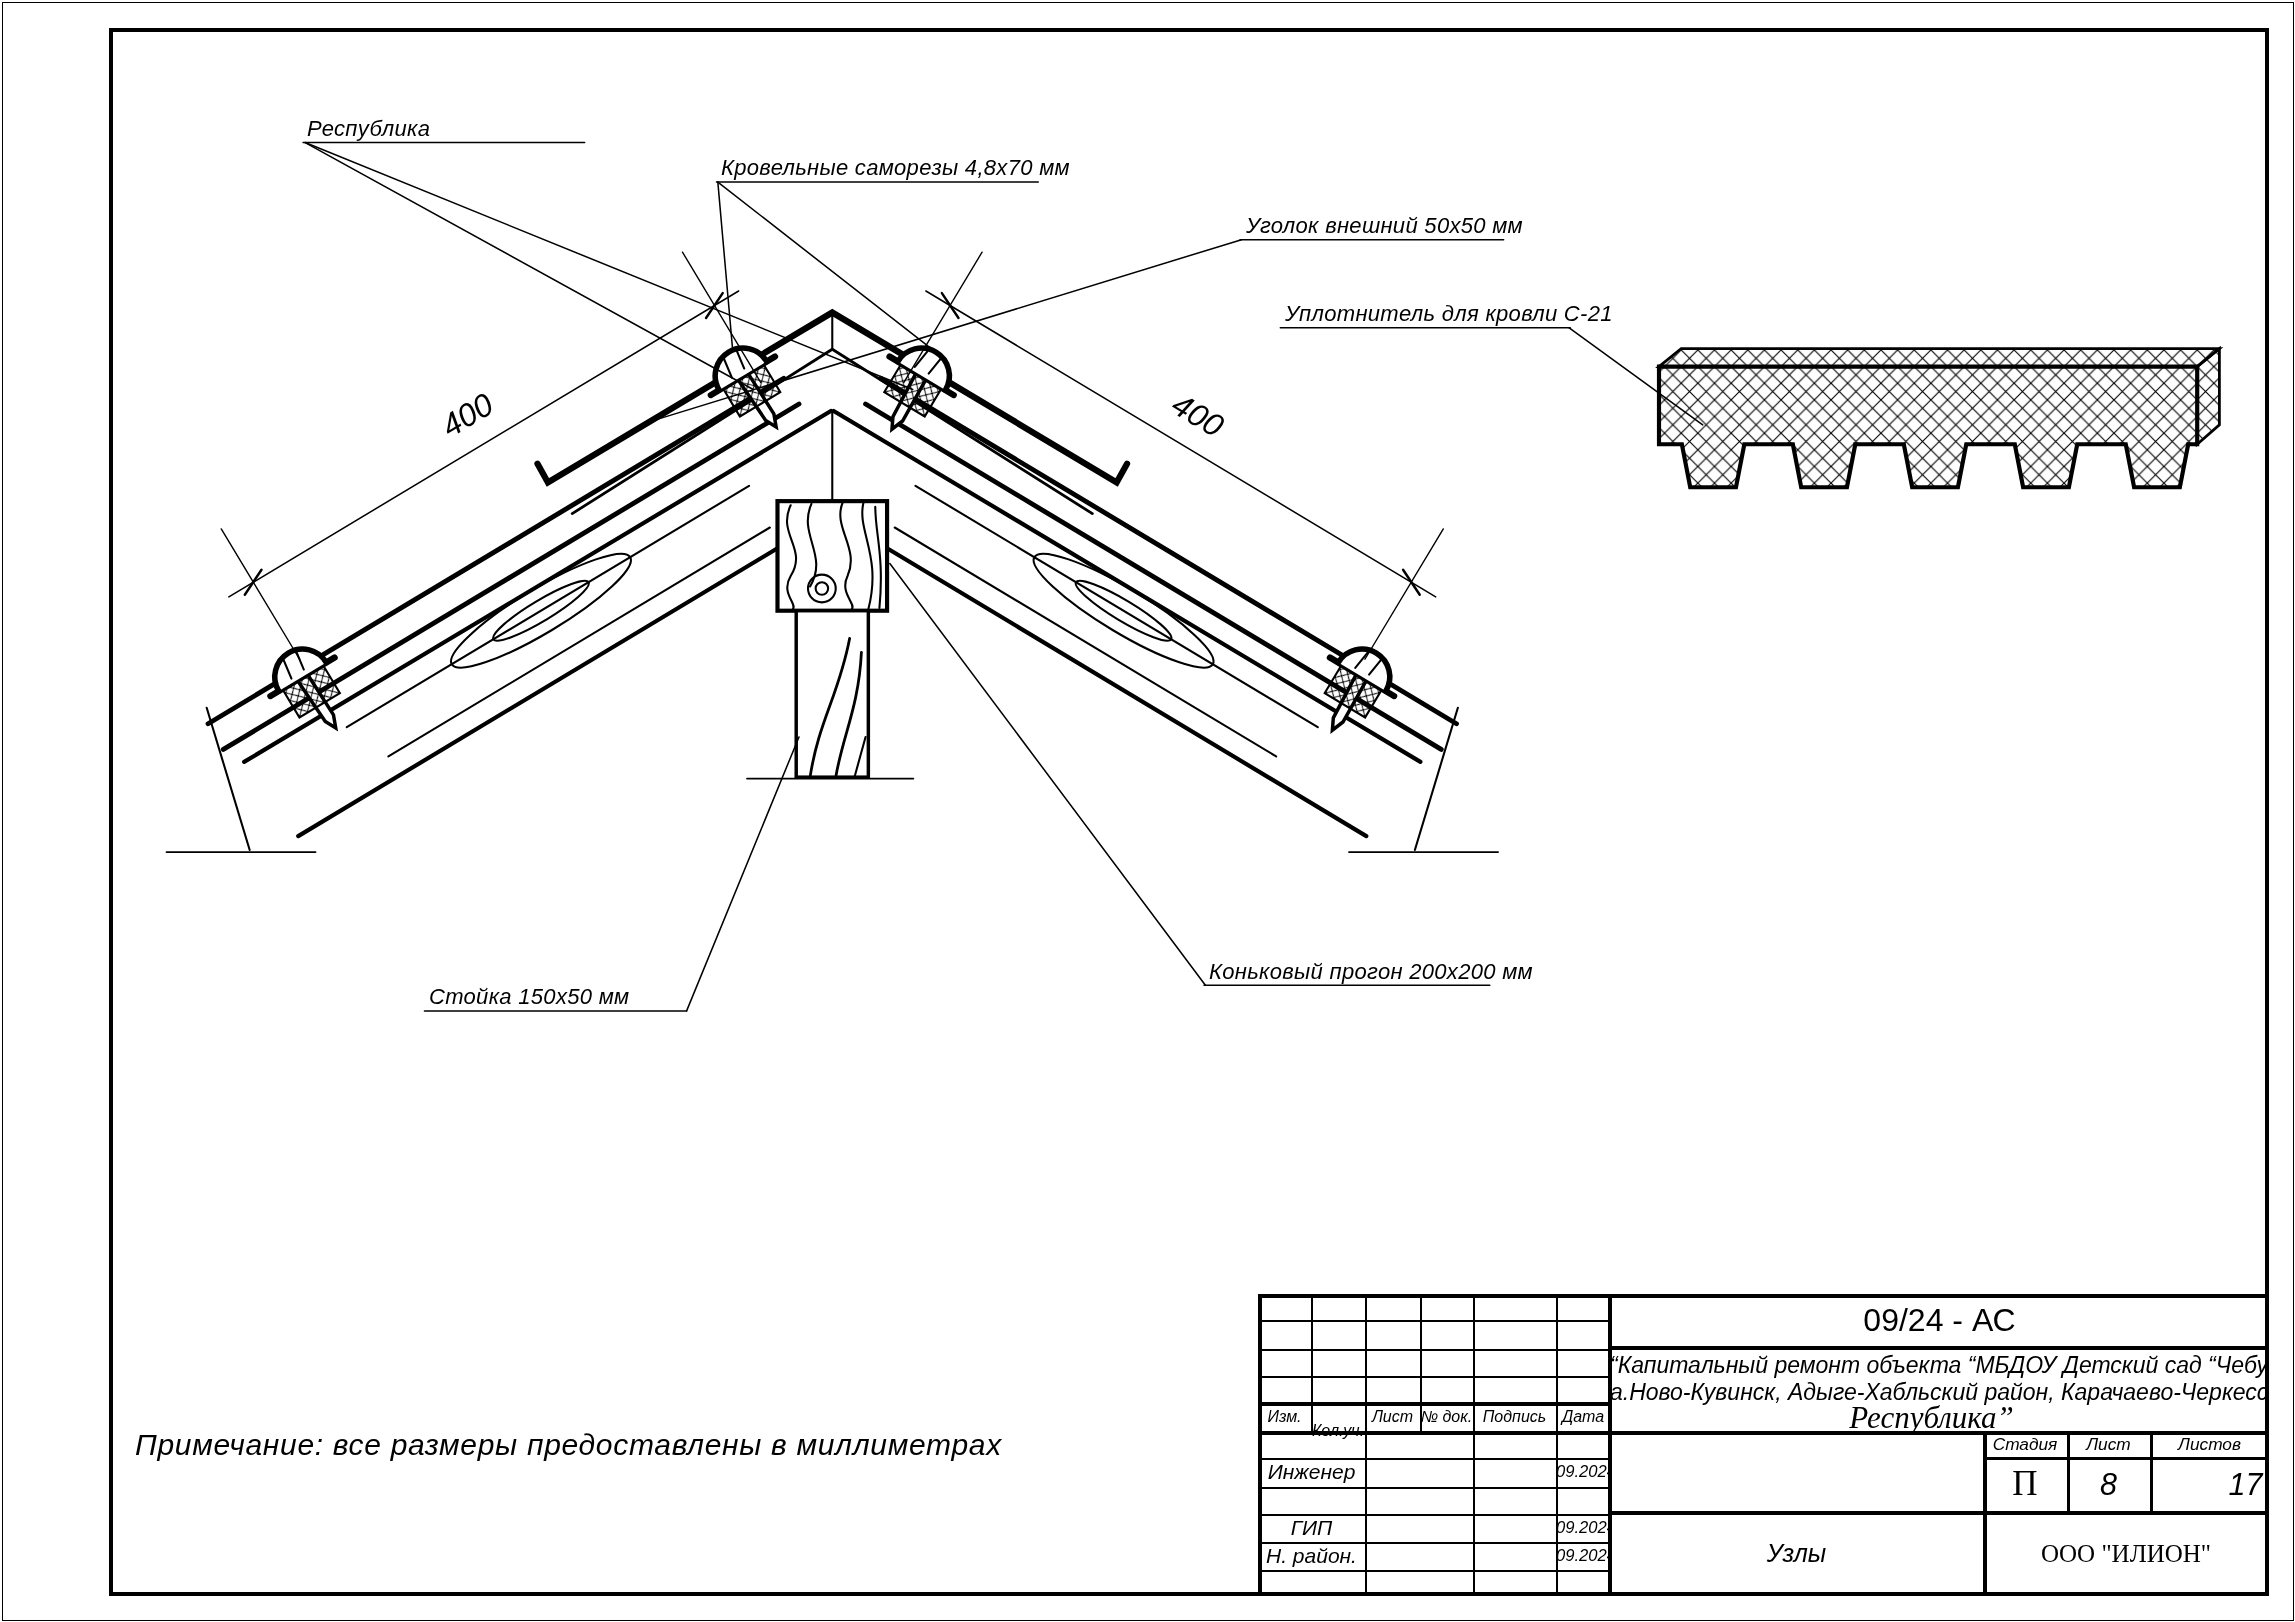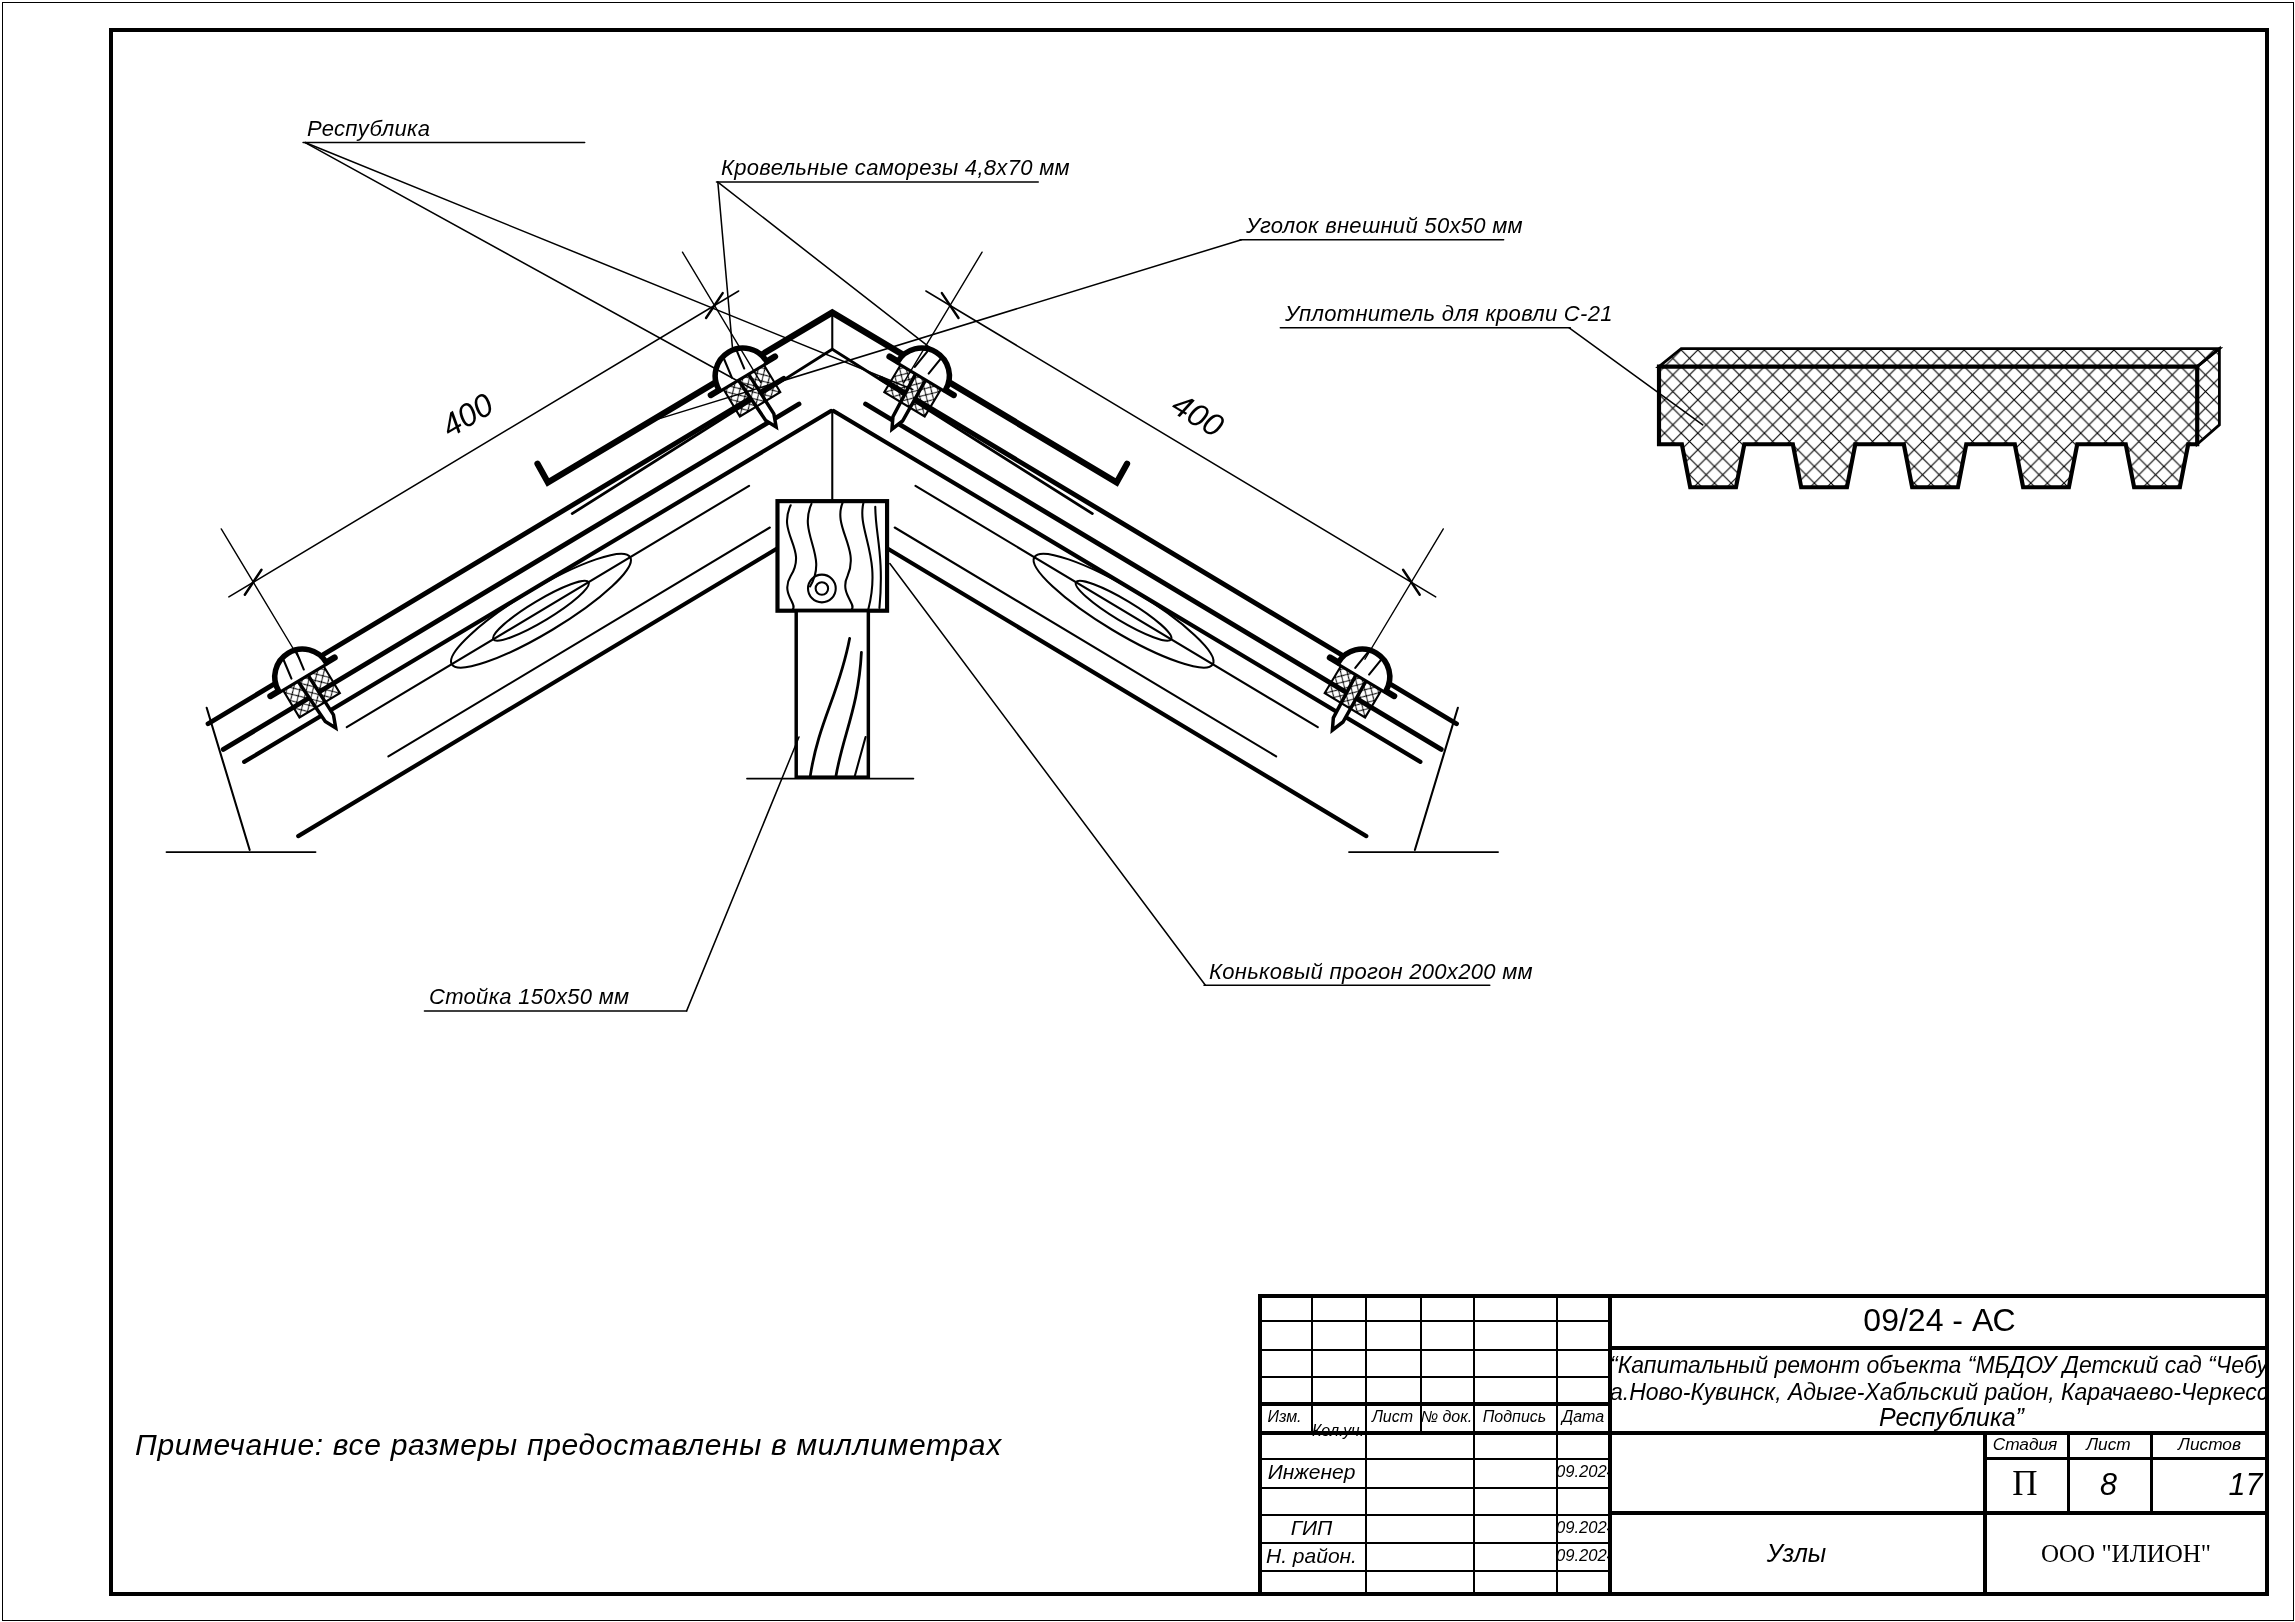--- a/index.html
+++ b/index.html
@@ -205,21 +205,21 @@
   <div class="tb-cell tb-date" style="left:298px;top:164px;width:54px;line-height:28.4px;">09.2024</div>
   <div class="tb-cell tb-role" style="left:0;top:220px;width:107px;line-height:28.4px;">ГИП</div>
   <div class="tb-cell tb-date" style="left:298px;top:220px;width:54px;line-height:28.4px;">09.2024</div>
   <div class="tb-cell tb-role" style="left:0;top:248px;width:107px;line-height:28px;">Н. район.</div>
   <div class="tb-cell tb-date" style="left:298px;top:248px;width:54px;line-height:28px;">09.2024</div>
 
   <div class="tb-cell" style="left:352px;top:0;width:659px;line-height:52px;font-style:normal;font-size:32px;">09/24 - АС</div>
 
   <div class="tb-cell" style="left:352px;top:58px;width:659px;line-height:27px;font-size:23px;">“Капитальный ремонт объекта “МБДОУ Детский сад “Чебурашка”</div>
   <div class="tb-cell" style="left:352px;top:85px;width:659px;line-height:27px;font-size:23px;">а.Ново-Кувинск, Адыге-Хабльский район, Карачаево-Черкесская</div>
-  <div class="tb-cell" style="left:364px;top:110px;width:659px;line-height:27px;font-size:25px;">Республика”</div>
+  <div class="tb-cell" style="left:344px;top:110px;width:659px;line-height:27px;font-size:31px;font-family:Liberation Serif, serif;">Республика”</div>
 
   <div class="tb-cell tb-hdr" style="left:725px;top:137px;width:84px;line-height:26px;font-size:17.3px;">Стадия</div>
   <div class="tb-cell tb-hdr" style="left:809px;top:137px;width:83px;line-height:26px;font-size:17.3px;">Лист</div>
   <div class="tb-cell tb-hdr" style="left:892px;top:137px;width:119px;line-height:26px;font-size:17.3px;">Листов</div>
   <div class="tb-cell serif" style="left:725px;top:163px;width:84px;line-height:54px;font-size:35px;">П</div>
   <div class="tb-cell" style="left:809px;top:163px;width:83px;line-height:54px;font-size:30.5px;">8</div>
   <div class="tb-cell" style="left:928px;top:163px;width:119px;line-height:54px;font-size:30.5px;">17</div>
 
   <div class="tb-cell" style="left:352px;top:217px;width:373px;line-height:85px;font-size:25px;">Узлы</div>
   <div class="tb-cell serif" style="left:725px;top:217px;width:286px;line-height:85px;font-size:25px;">ООО "ИЛИОН"</div>

